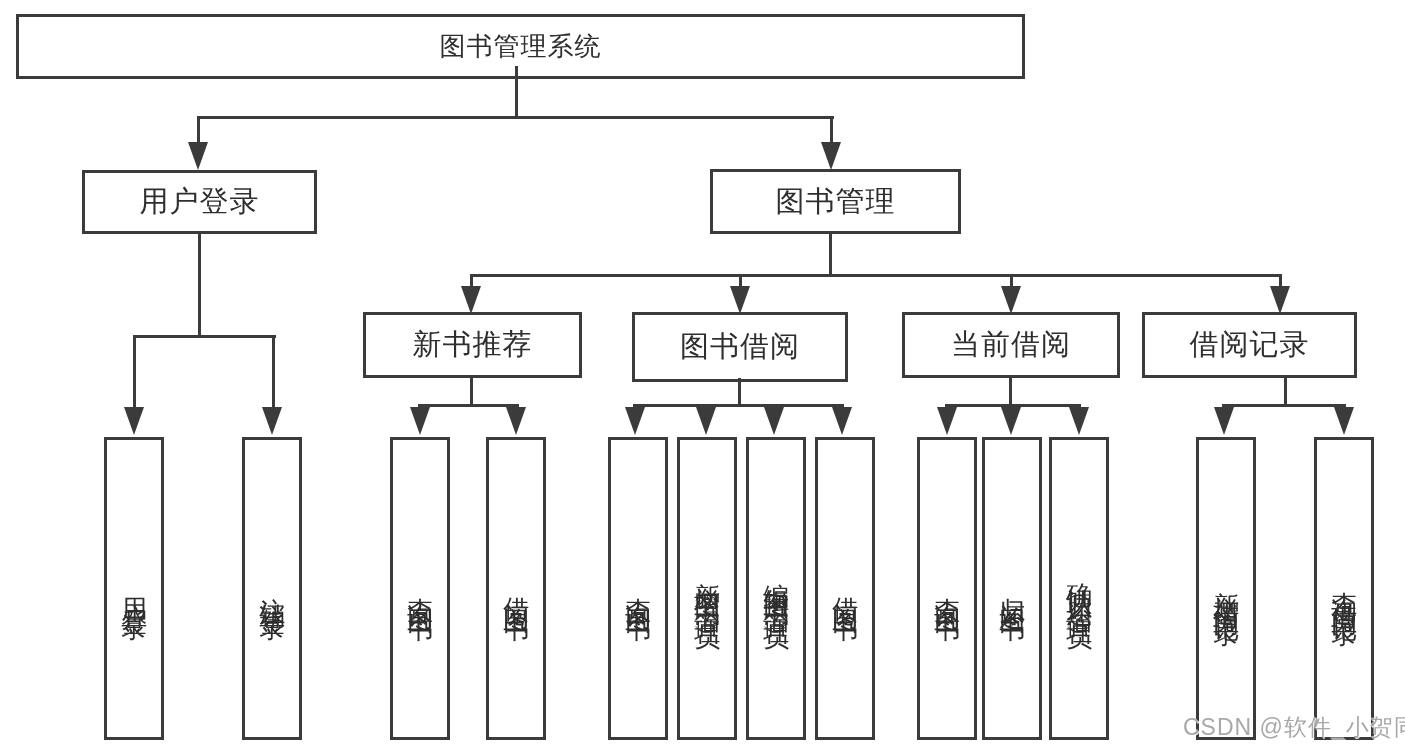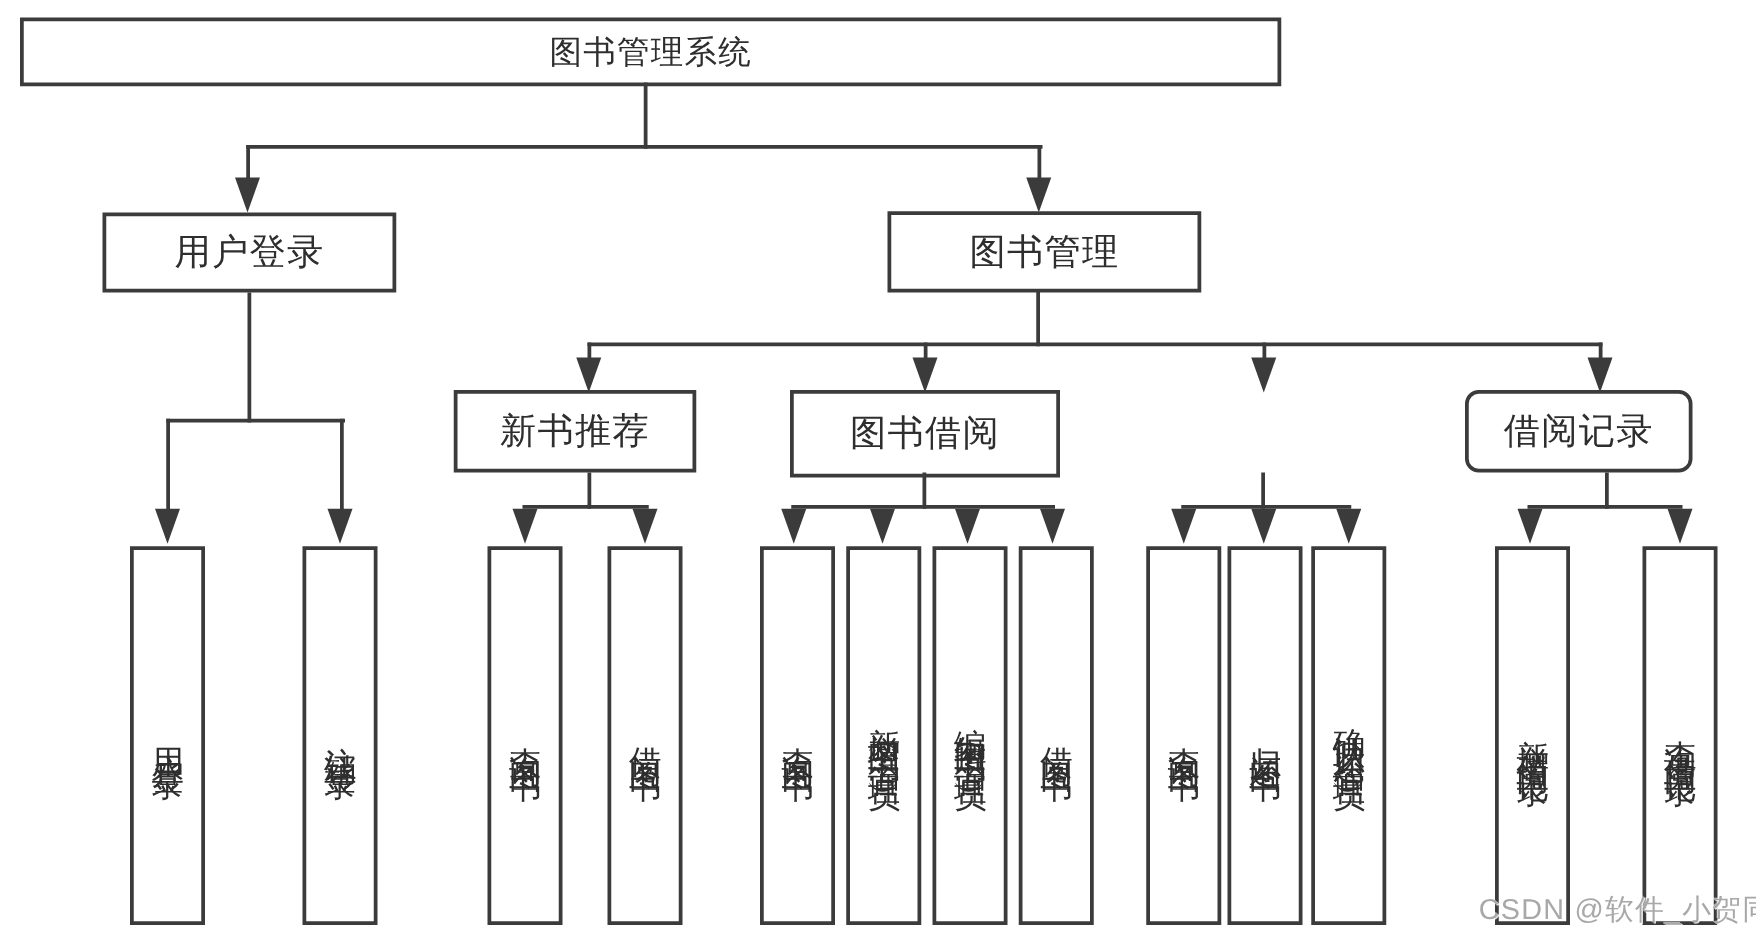--- a/index.html
+++ b/index.html
@@ -28,21 +28,21 @@
     position:absolute;left:1183px;top:712px;z-index:5;
     font-size:23px;color:#a8a8a8;letter-spacing:1px;white-space:nowrap;
     text-shadow:1px 1px 0 rgba(255,255,255,.85), -1px -1px 0 rgba(255,255,255,.6);
   }
 </style>
 </head>
 <body>
 
 <div id="canvas">
 
-  <div class="box" id="n-root" style="left:16px;top:14px;width:1009px;height:55px;">
+  <div class="box" id="n-root" style="left:16px;top:14px;width:1009px;height:65px;">
     <span class="hlabel">图书管理系统</span>
   </div>
 
   <div class="cline" style="left:515px;top:66px;width:3px;height:53px;"></div>
   <div class="cline" style="left:197px;top:116px;width:637px;height:3px;"></div>
   <div class="cline" style="left:197px;top:116px;width:3px;height:28px;"></div>
   <div class="arrow" style="left:188px;top:142px;"></div>
   <div class="cline" style="left:830px;top:116px;width:3px;height:28px;"></div>
   <div class="arrow" style="left:821px;top:142px;"></div>
 
@@ -64,27 +64,30 @@
   <div class="cline" style="left:470px;top:274px;width:812px;height:3px;"></div>
   <div class="cline" style="left:470px;top:274px;width:3px;height:14px;"></div>
   <div class="arrow" style="left:461px;top:286px;"></div>
   <div class="cline" style="left:739px;top:274px;width:3px;height:14px;"></div>
   <div class="arrow" style="left:730px;top:286px;"></div>
   <div class="cline" style="left:1010px;top:274px;width:3px;height:14px;"></div>
   <div class="arrow" style="left:1001px;top:286px;"></div>
   <div class="cline" style="left:1279px;top:274px;width:3px;height:14px;"></div>
   <div class="arrow" style="left:1270px;top:286px;"></div>
 
-  <div class="box" id="n-new-book" style="left:363px;top:312px;width:194px;height:66px;">
+  <div class="box" id="n-new-book" style="left:363px;top:312px;width:219px;height:66px;">
     <span class="hlabel">新书推荐</span>
   </div>
   <div class="box" id="n-book-borrow" style="left:632px;top:312px;width:216px;height:70px;">
     <span class="hlabel">图书借阅</span>
   </div>
-  <div class="box" id="n-borrow-records" style="left:1172px;top:312px;width:182px;height:66px;border-radius:11px;">
+  <div class="box" id="n-current-borrow" style="left:902px;top:312px;width:218px;height:66px;">
+    <span class="hlabel">当前借阅</span>
+  </div>
+  <div class="box" id="n-borrow-records" style="left:1142px;top:312px;width:215px;height:66px;">
     <span class="hlabel">借阅记录</span>
   </div>
 
   <div class="cline" style="left:470px;top:378px;width:3px;height:29px;"></div>
   <div class="cline" style="left:418px;top:404px;width:101px;height:3px;"></div>
   <div class="arrow" style="left:410px;top:407px;"></div>
   <div class="arrow" style="left:506px;top:407px;"></div>
 
   <div class="cline" style="left:738px;top:378px;width:3px;height:29px;"></div>
   <div class="cline" style="left:633px;top:404px;width:211px;height:3px;"></div>

